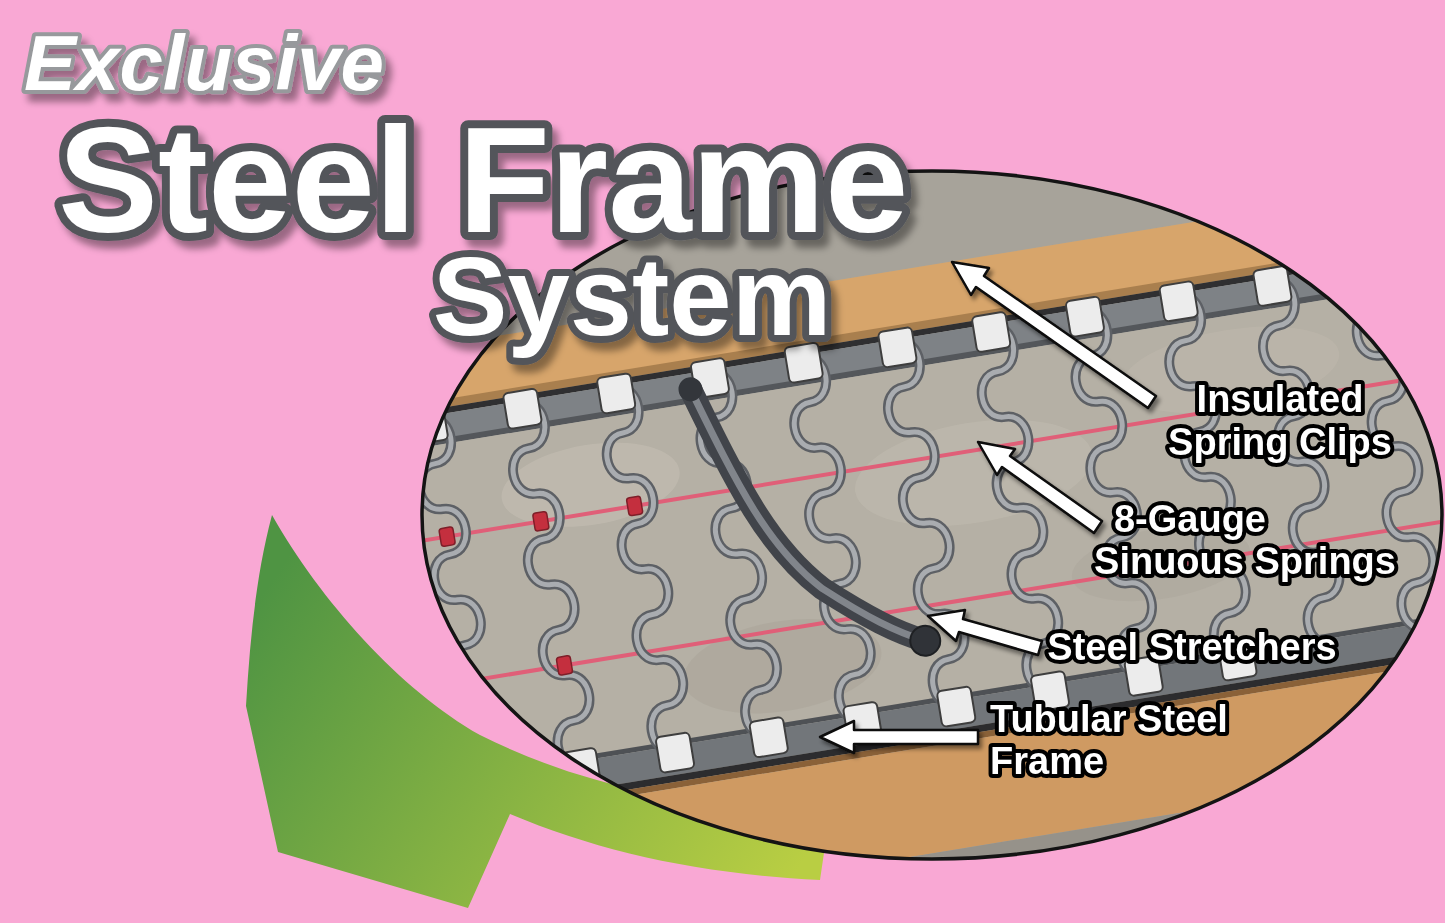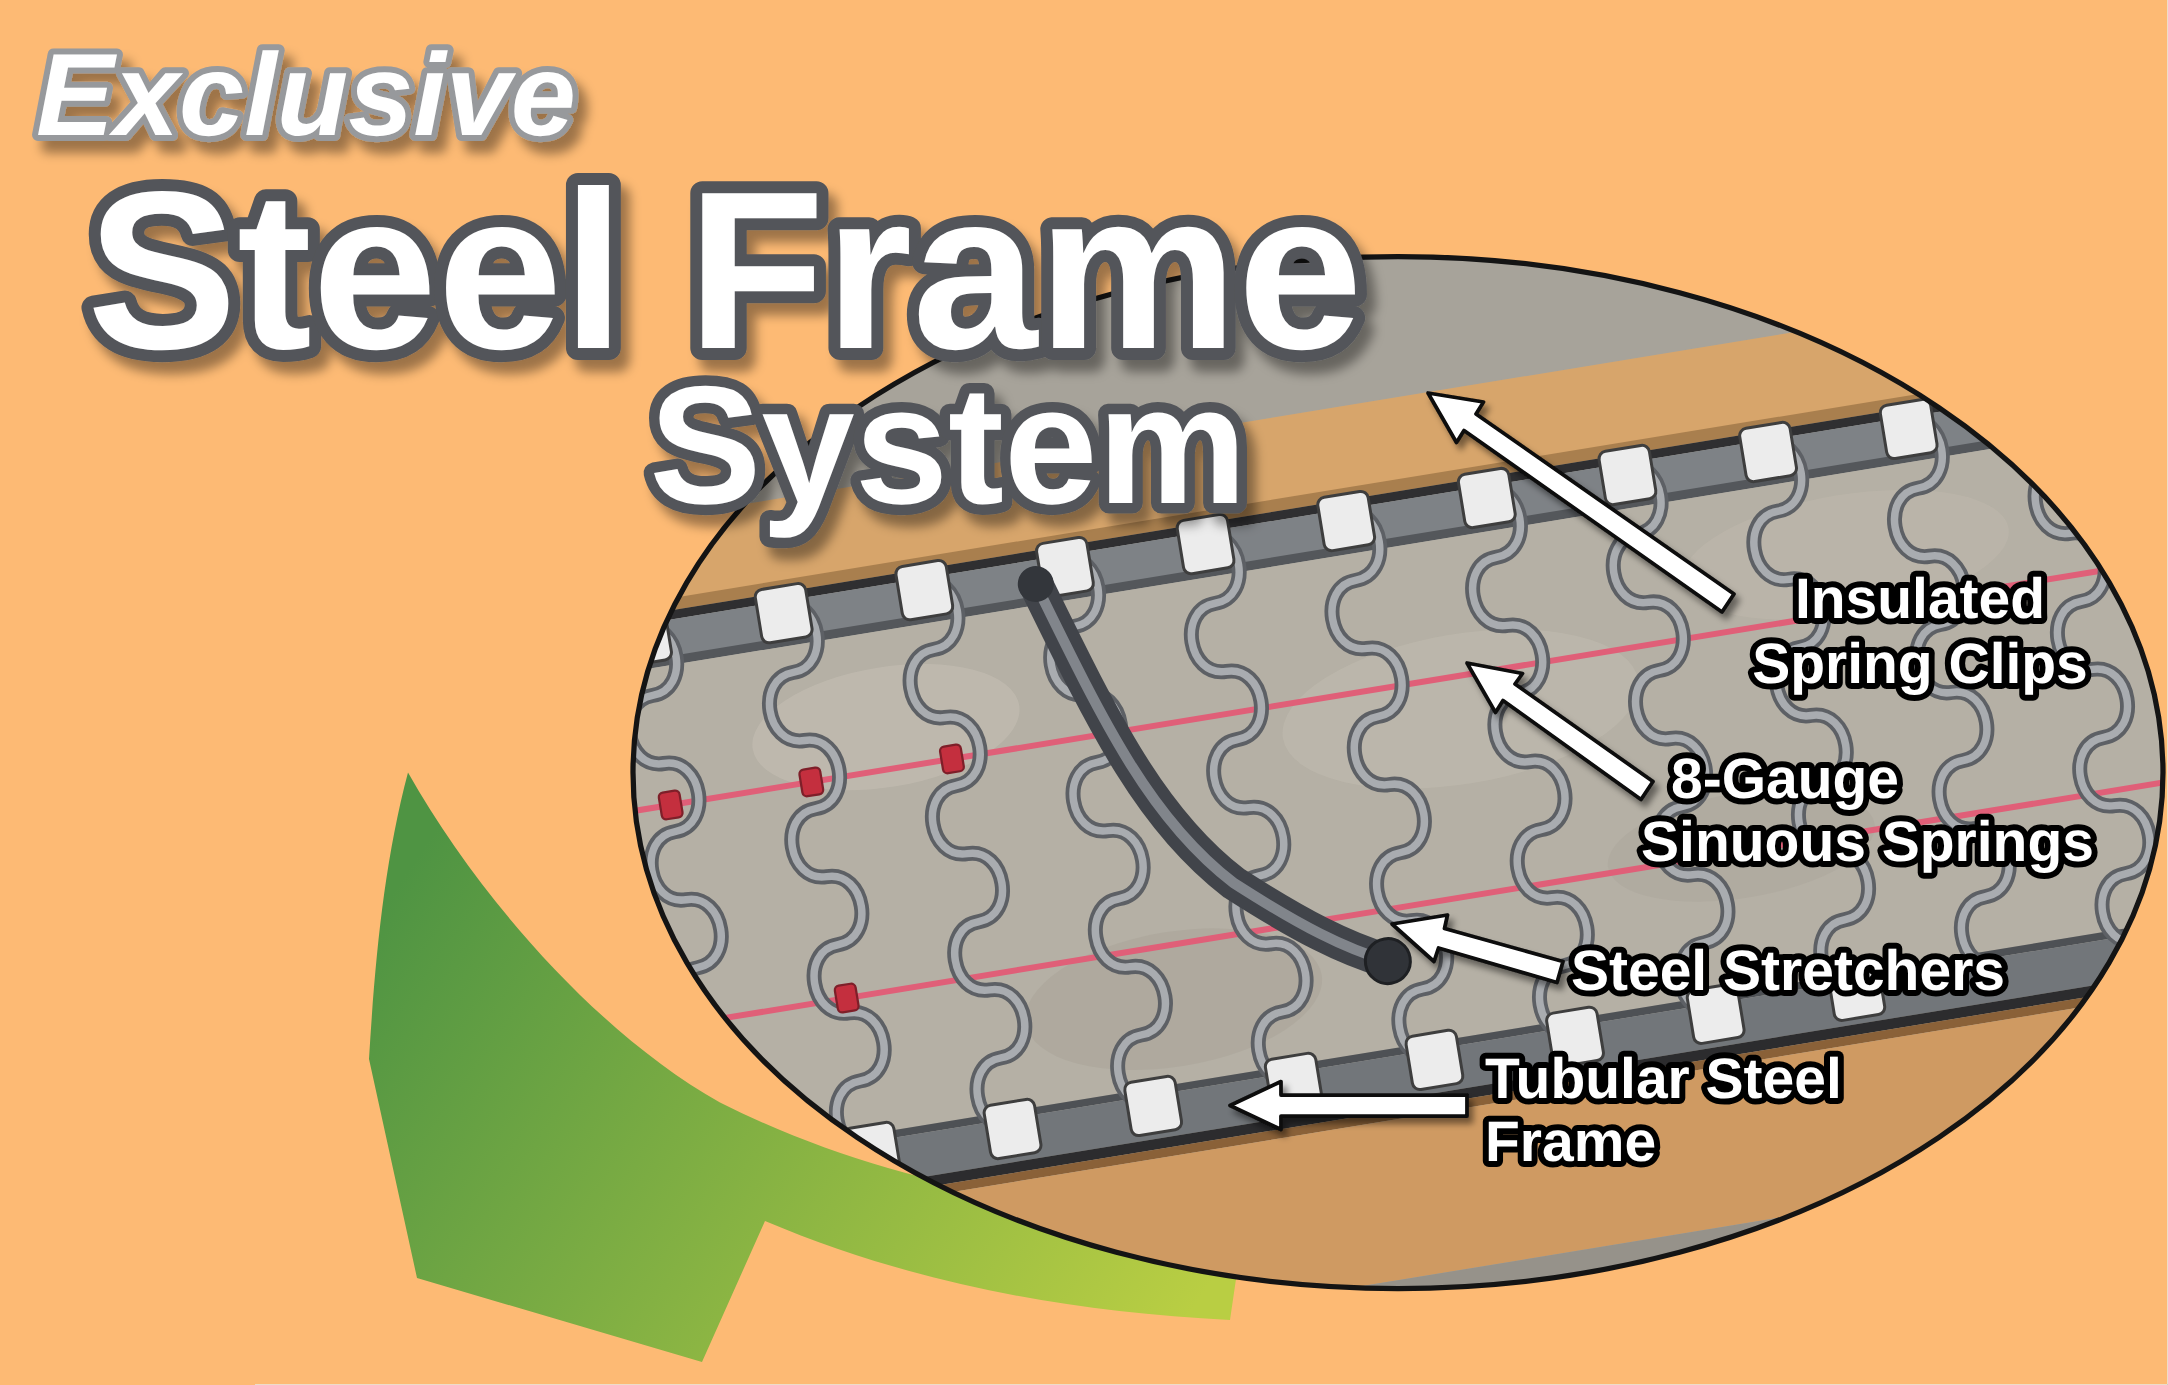--- a/index.html
+++ b/index.html
@@ -1,16 +1,16 @@
 <!DOCTYPE html>
 <html><head>
 <meta charset="utf-8">
 <style>
   html,body{margin:0;padding:0;background:#ffffff;}
-  .stage{position:relative;width:1445px;height:923px;background:#fdba74;overflow:hidden;
+  .stage{position:relative;width:1445px;height:923px;background:#f9a8d4;overflow:hidden;
          font-family:"Liberation Sans",sans-serif;}
   svg{display:block;}
   text{font-family:"Liberation Sans",sans-serif;font-weight:bold;}
   .spring-back{stroke:#5d6065;stroke-width:10;fill:none;stroke-linecap:round;}
   .spring-front{stroke:#a9acb0;stroke-width:5;fill:none;stroke-linecap:round;}
   .clip{fill:#ececec;stroke:#3e3e3e;stroke-width:2;}
   .redclip{fill:#c42f3e;stroke:#7e1f29;stroke-width:1.5;}
   .ptr-arrow{fill:#ffffff;stroke:#0a0a0a;stroke-width:2.5;stroke-linejoin:round;}
   .label-text{font-size:38px;fill:#ffffff;stroke:#000000;stroke-width:8;paint-order:stroke fill;stroke-linejoin:round;}
 </style>

